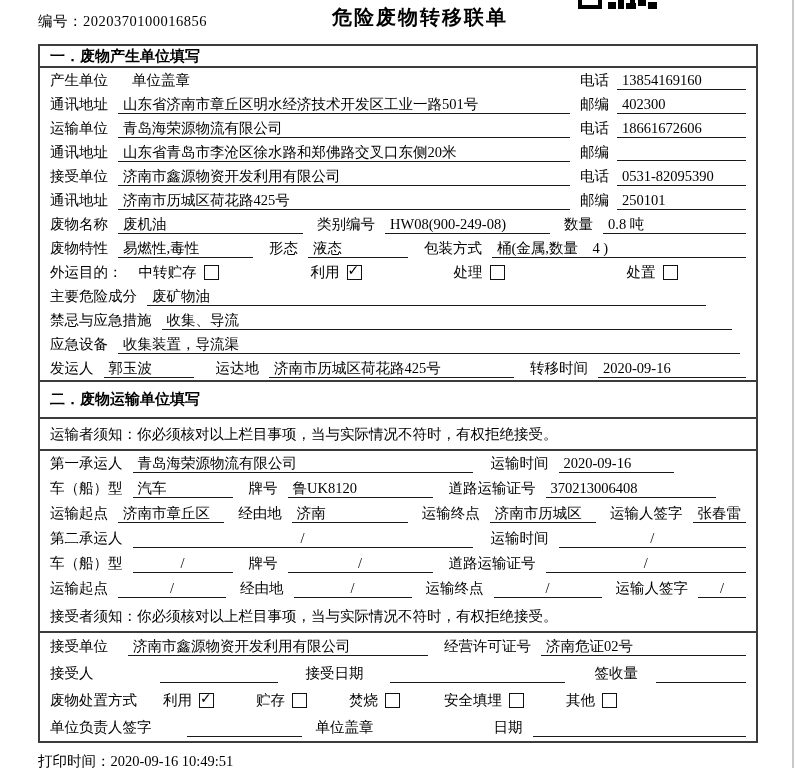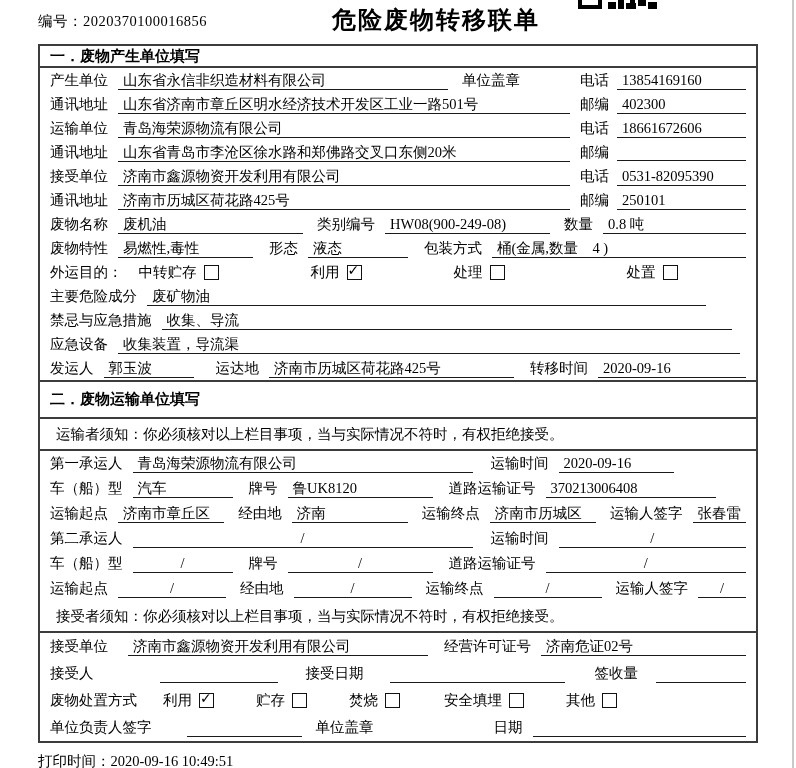--- a/index.html
+++ b/index.html
@@ -1,27 +1,27 @@
 <!DOCTYPE html>
 <html><head>
 <meta charset="utf-8">
 <style>
   html,body{margin:0;padding:0;background:#ffffff;}
   .page{position:relative;width:796px;height:768px;background:#fff;overflow:hidden;
         font-family:"Liberation Serif","DejaVu Serif",serif;color:#000;font-size:14.5px;}
   .page-edge{position:absolute;top:0;right:2px;width:2px;height:100%;background:#c9c9c9;}
   .serial{position:absolute;left:38px;top:12px;font-size:14.5px;letter-spacing:.5px;}
   .title{position:absolute;left:332px;top:4px;font-family:"Liberation Sans","DejaVu Sans",sans-serif;
-         font-weight:bold;font-size:24px;letter-spacing:2px;}
+         font-weight:bold;font-size:20px;letter-spacing:2px;}
   .qr{position:absolute;left:578px;top:0;}
   .form{position:absolute;left:38px;top:44px;width:720px;border:2px solid #3c3c3c;box-sizing:border-box;background:#fff;}
   .sh{font-family:"Liberation Sans","DejaVu Sans",sans-serif;font-weight:bold;font-size:15px;
       height:22px;display:flex;align-items:center;padding:0 10px;border-bottom:2px solid #3c3c3c;box-sizing:border-box;}
   .sh.mid{border-top:2px solid #3c3c3c;height:39px;}
-  .notice{height:32px;display:flex;align-items:center;padding:0 16px;border-bottom:2px solid #3c3c3c;box-sizing:border-box;}
+  .notice{height:32px;display:flex;align-items:center;padding:0 10px;border-bottom:2px solid #3c3c3c;box-sizing:border-box;}
   .r{display:flex;align-items:center;height:24px;padding:0 10px;box-sizing:border-box;}
   .s2 .r{height:25px;}
   .s3 .r{height:27px;}
   .lb{white-space:nowrap;margin-right:10px;}
   .v{display:inline-block;border-bottom:1px solid #1a1a1a;min-height:18px;padding:0 5px;
      white-space:nowrap;box-sizing:border-box;line-height:18px;}
   .grow{flex:1;}
   .c{text-align:center;}
   .rg{margin-left:auto;display:flex;align-items:center;width:166px;flex:none;}
   .rg .lb{margin-right:8px;}
@@ -54,21 +54,20 @@
     <rect x="70" y="2" width="9" height="7" fill="#000"></rect>
     <rect x="64" y="6" width="4" height="3" fill="#fff"></rect>
   </svg>
 
   <div class="form">
 
     <div class="sh">一．废物产生单位填写</div>
 
     <div class="r">
       <span class="lb">产生单位</span>
-      <span class="v" style="width:330px">山东省永信非织造材料有限公司</span>
       <span class="lb" style="margin-left:14px">单位盖章</span>
       <span class="rg">
         <span class="lb">电话</span>
         <span class="v">13854169160</span>
       </span>
     </div>
 
     <div class="r">
       <span class="lb">通讯地址</span>
       <span class="v" style="width:452px">山东省济南市章丘区明水经济技术开发区工业一路501号</span>

